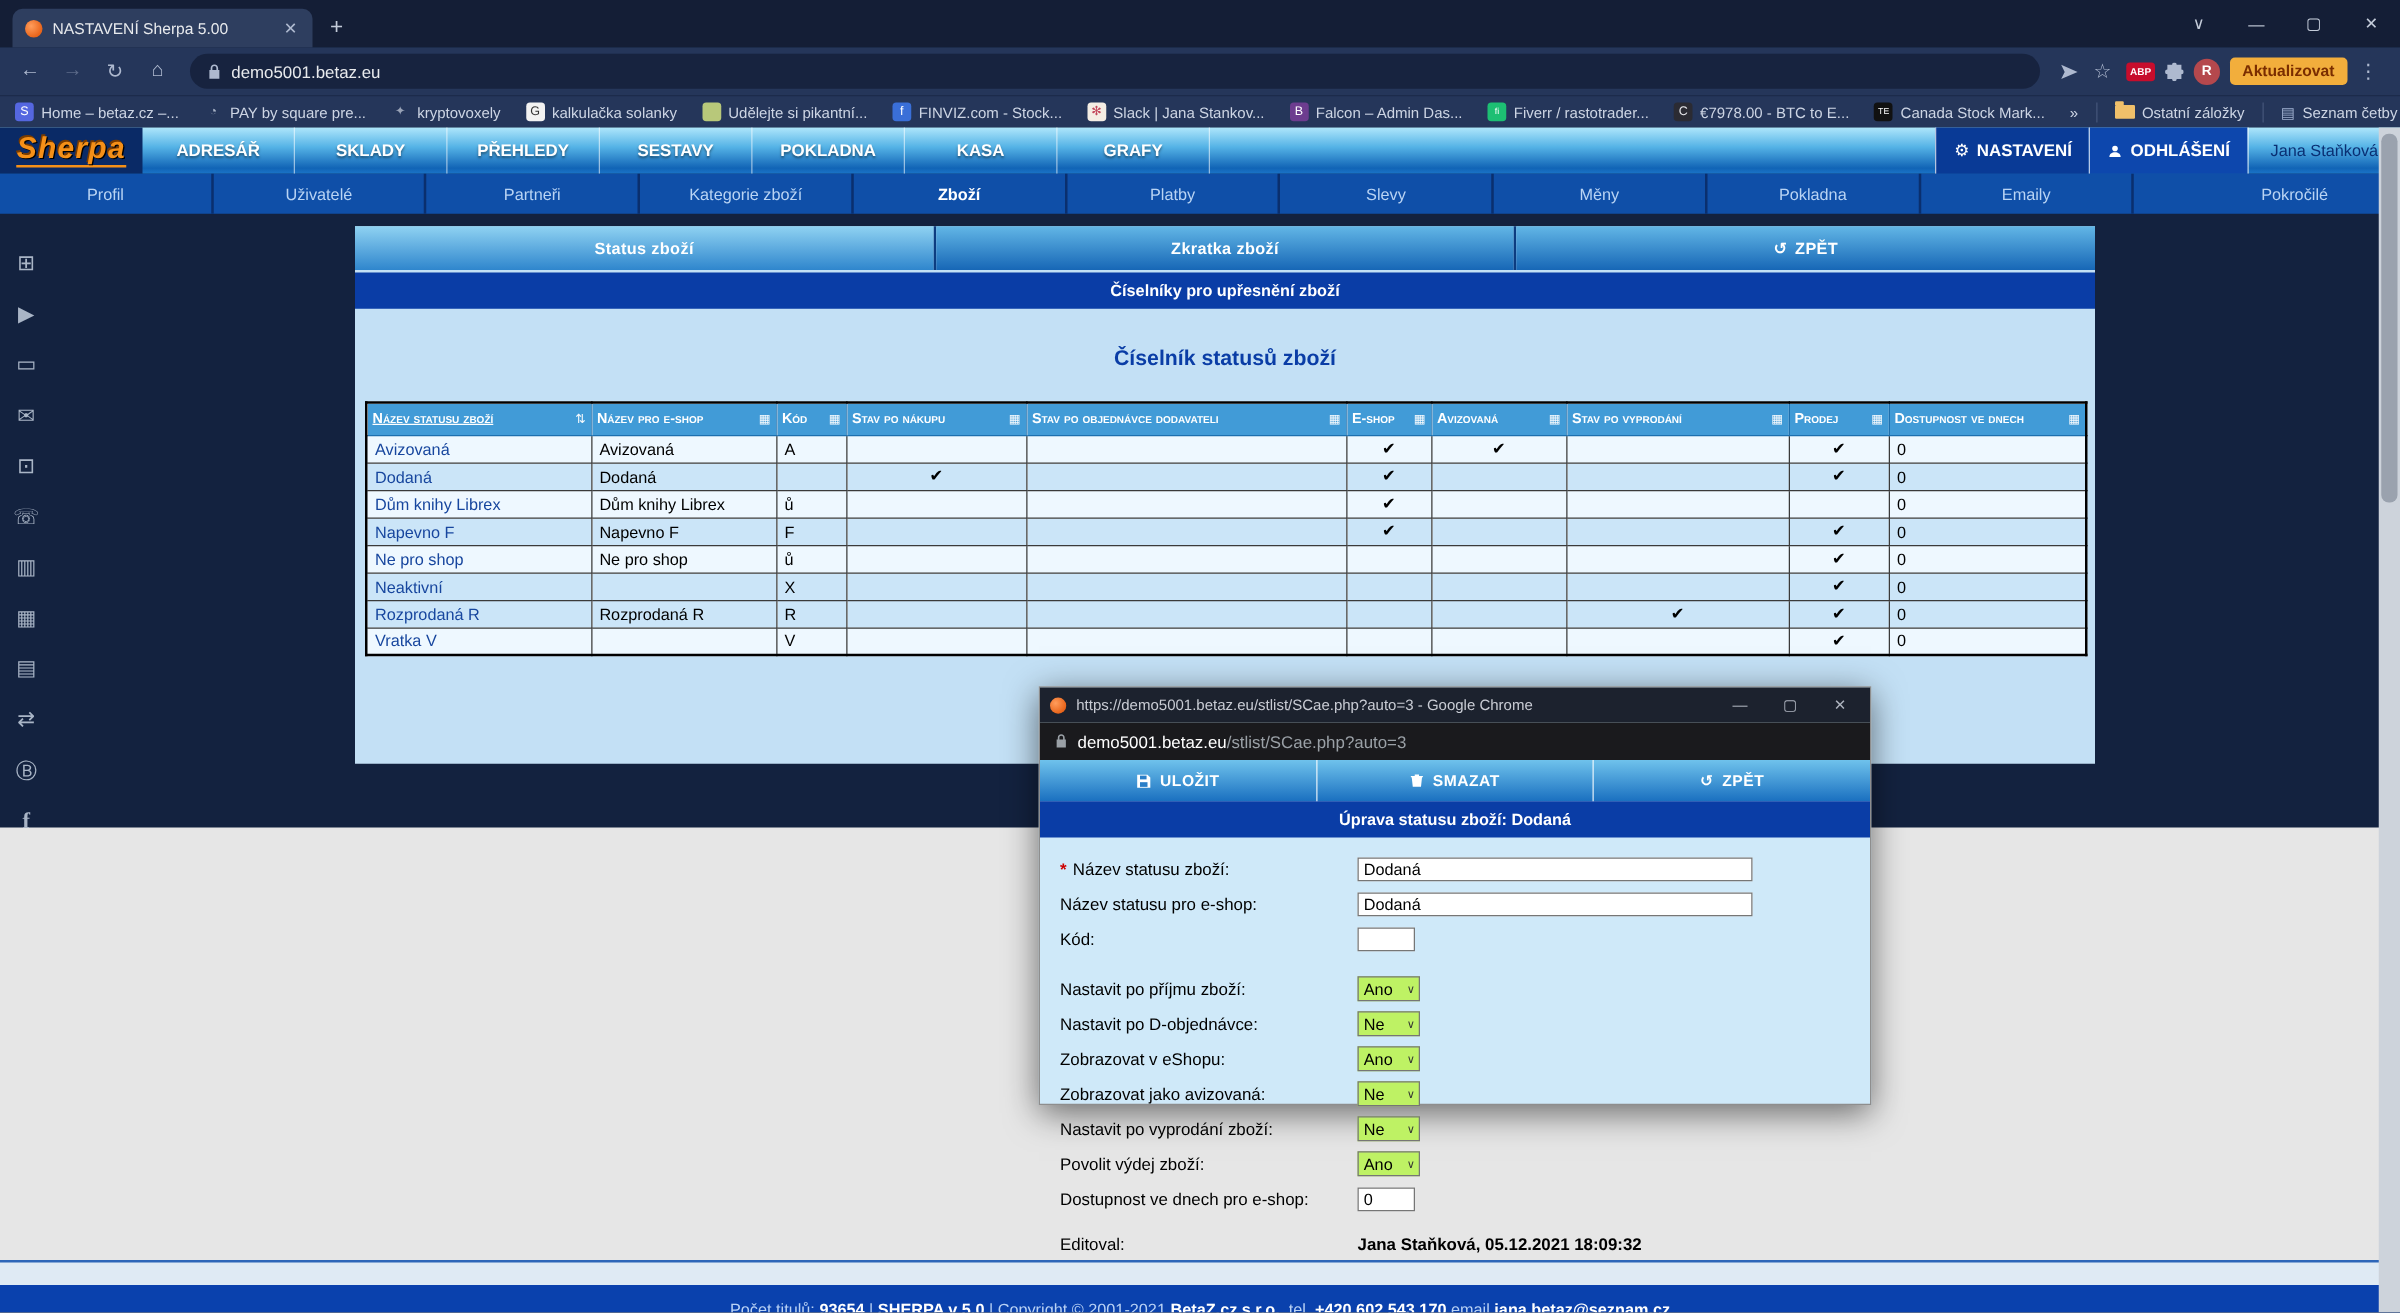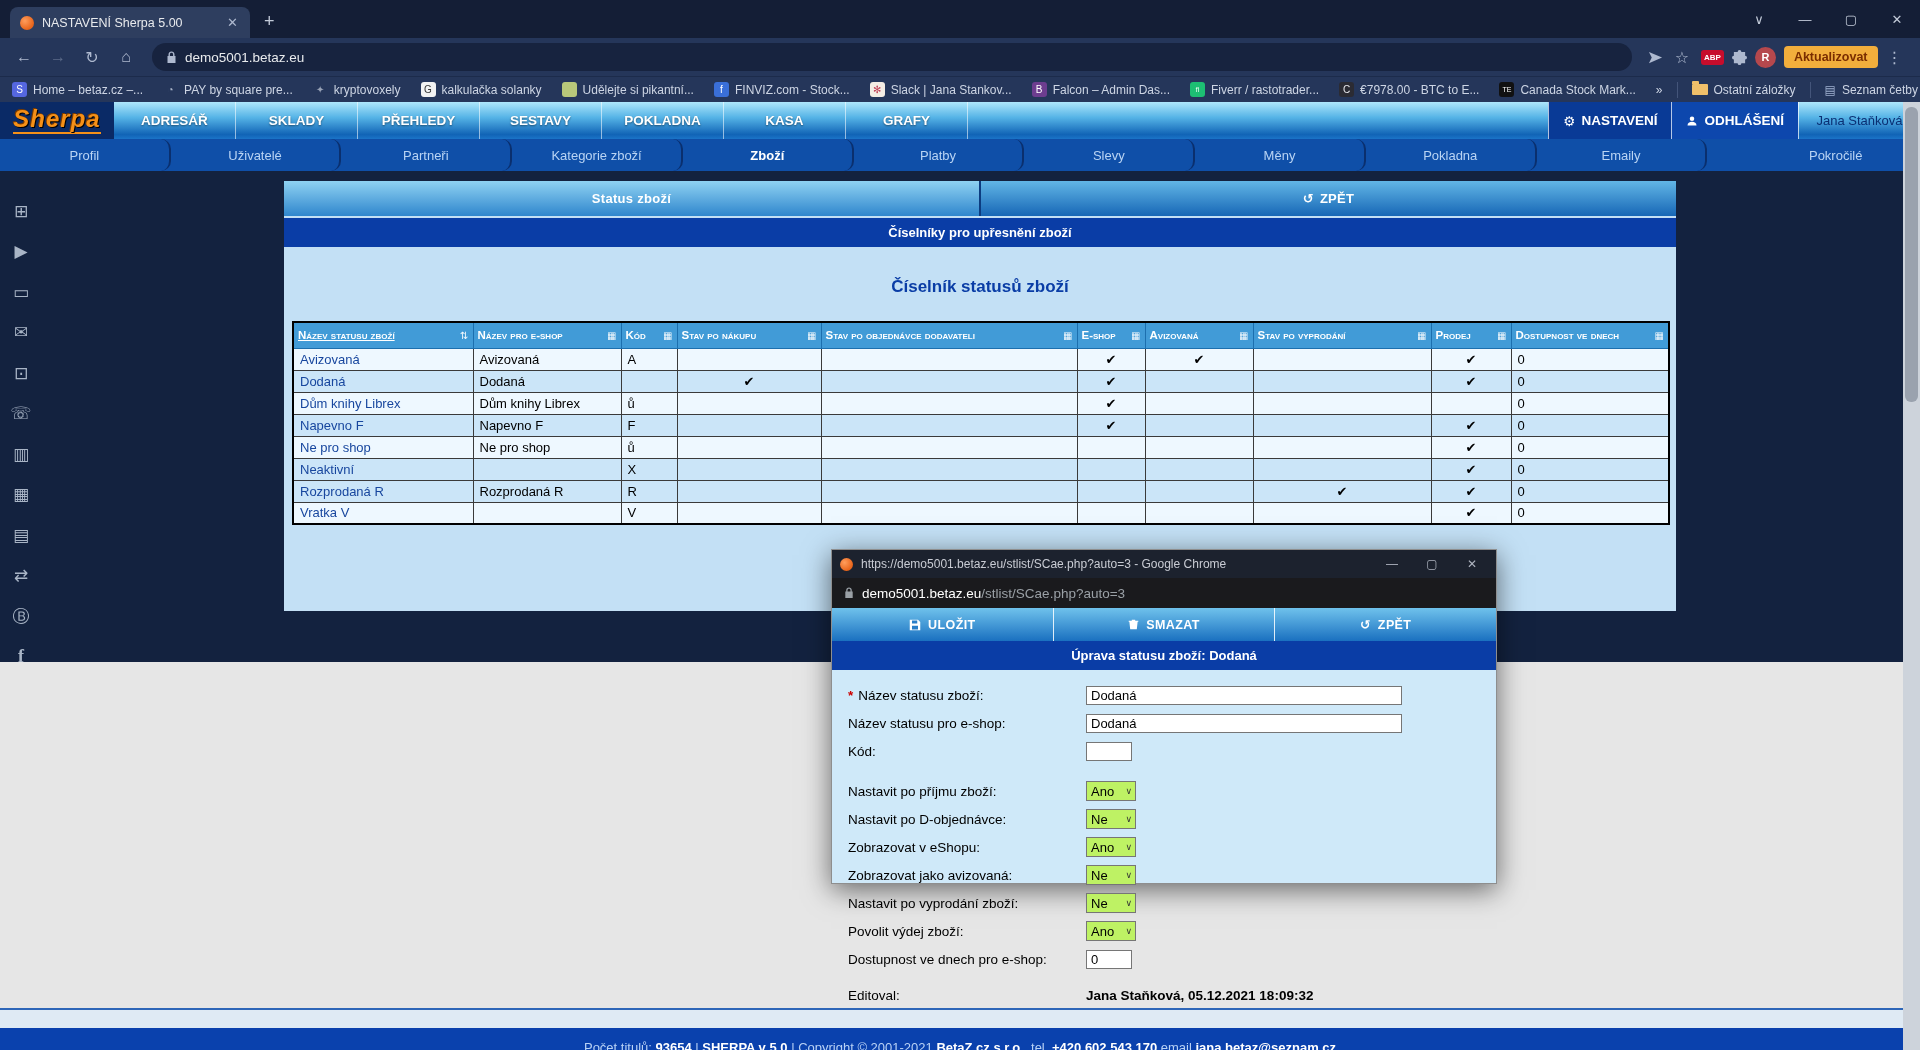--- a/index.html
+++ b/index.html
@@ -46,21 +46,21 @@
   .logo-txt { color:#f59018; font-weight:bold; font-style:italic; font-size:24px; letter-spacing:1px; text-shadow:1px 1px 0 #000, -1px -1px 0 #7a3c00; border-bottom:2px solid #f59018; line-height:1; padding-bottom:1px;text-align:right; }
   .nav-item { width:122px; display:flex; align-items:center; justify-content:center; color:#fff; font-weight:bold; font-size:13.5px; border-right:1px solid rgba(255,255,255,.55); text-shadow:0 1px 2px rgba(0,0,0,.45); }
   .nav-sp { flex:1; }
   .nav-right { display:flex; align-items:center; height:100%; }
   .nav-btn { height:100%; display:flex; align-items:center; gap:6px; padding:0 14px; color:#fff; font-weight:bold; font-size:13.5px; border-left:1px solid rgba(255,255,255,.7); }
   .nav-btn.settings { background:#093a96; }
   .nav-btn.logout { background:#0d47ad; }
   .nav-user { width:122px; height:100%; display:flex; align-items:center; justify-content:center; color:#0a2f73; font-size:13px; border-left:1px solid rgba(255,255,255,.7); }
 
   .subnav { position:absolute; top:37px; left:0; right:0; height:32px; display:flex; background:#0f4fa8; z-index:3; }
-  .subnav-item { flex:1; display:flex; align-items:center; justify-content:center; color:#b9d4f4; font-size:13px; border-right:2px solid #0a2f6e;border-radius:10px; }
+  .subnav-item { flex:1; display:flex; align-items:center; justify-content:center; color:#b9d4f4; font-size:13px; border-right:2px solid #0a2f6e; }
   .subnav-item:last-child { border-right:none;margin-left:44px; }
   .subnav-item.active { color:#fff; font-weight:bold; }
 
   .rail-ic { position:absolute; left:8px; width:26px; height:26px; display:flex; align-items:center; justify-content:center; color:#a9b5c6; font-size:17px; z-index:2; }
   .rail-ic.fb { font-weight:bold; font-family:"Liberation Serif",serif; font-size:18px; }
 
   .panel { position:absolute; left:284px; top:79px; width:1392px; height:430px; background:#c3e0f5; z-index:2; }
   .ctabs { display:flex; height:35px; }
   .ctab { flex:1; display:flex; align-items:center; justify-content:center; gap:6px; color:#fff; font-weight:bold; font-size:13px; letter-spacing:.3px; background:linear-gradient(180deg,#62b6e6,#1767b6); border-right:2px solid #0c3c80; }
   .ctab:last-child { border-right:none; }
@@ -276,20 +276,23 @@
     
     <span id="rail"><div class="rail-ic" style="top: 96px;">⊞</div><div class="rail-ic" style="top: 136.5px;">▶</div><div class="rail-ic" style="top: 177px;">▭</div><div class="rail-ic" style="top: 217.5px;">✉</div><div class="rail-ic" style="top: 258px;">⊡</div><div class="rail-ic" style="top: 298.5px;">☏</div><div class="rail-ic" style="top: 339px;">▥</div><div class="rail-ic" style="top: 379.5px;">▦</div><div class="rail-ic" style="top: 420px;">▤</div><div class="rail-ic" style="top: 460.5px;">⇄</div><div class="rail-ic" style="top: 501px;">Ⓑ</div><div class="rail-ic fb" style="top: 541.5px;">f</div></span>
 
     
     <div class="panel">
       <div class="ctabs" id="ctabs">
           <div class="ctab active">
             <span>Status zboží</span>
           </div>
           <div class="ctab">
+            <span>Zkratka zboží</span>
+          </div>
+          <div class="ctab">
             <span class="undo-g">↺</span>
             <span>ZPĚT</span>
           </div>
         </div>
       <div class="crumb">Číselníky pro upřesnění zboží</div>
       <div class="panel-title">Číselník statusů zboží</div>
       <table class="grid" id="grid">
           <colgroup>
             <col style="width: 180px;">
             <col style="width: 148px;">

